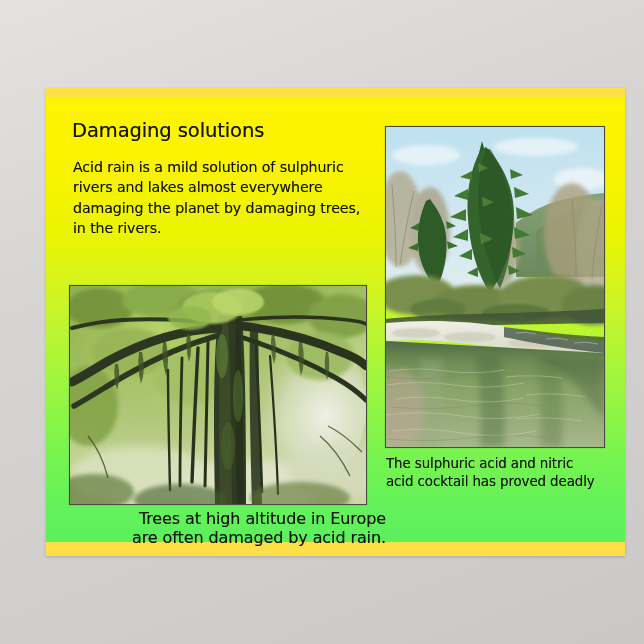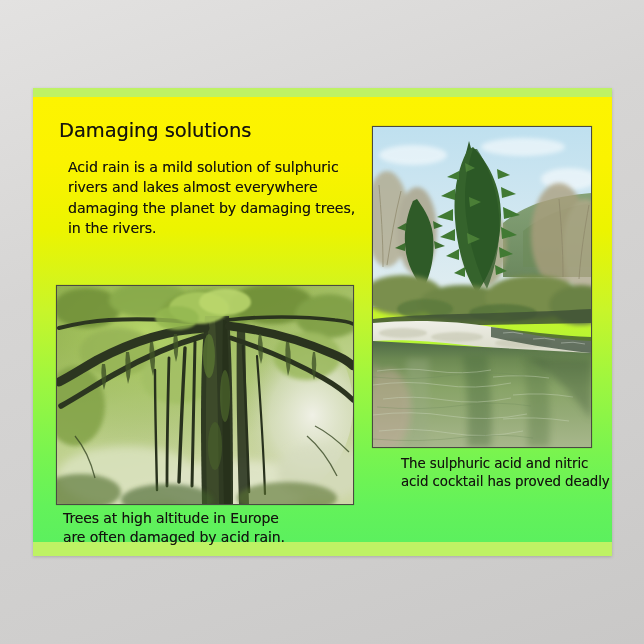--- a/index.html
+++ b/index.html
@@ -26,25 +26,25 @@
     content: "";
     position: absolute;
     inset: 0;
     background: linear-gradient(160deg, #e3e2e1 0%, #d6d5d4 35%, #cfcecd 75%, #c9c8c7 100%);
     pointer-events: none;
   }
 
   
   #poster {
     position: absolute;
-    left: 33px;
+    left: 46px;
     top: 88px;
     width: 579px;
     height: 468px;
-    background: #bef264;
+    background: #fde047;
     box-shadow: 0 1px 3px rgba(0,0,0,0.18);
     overflow: hidden;
   }
 
   
   #poster-inner {
     position: absolute;
     left: 0;
     top: 9px;
     width: 579px;
@@ -80,41 +80,40 @@
 
   #intro {
     left: 27px;
     top: 60px;
     width: 320px;
     font-size: 14.2px;
     line-height: 20.4px;
     font-weight: 400;
     text-shadow: 0 0 0.35px rgba(0,0,0,0.45);
   }
-  #intro .ln { display: block; white-space: nowrap; margin-left: 8px; }
+  #intro .ln { display: block; white-space: nowrap; }
 
   #tree-caption {
     left: 30px;
     top: 412px;
     width: 310px;
-    text-align: left;
-    font-size: 14px;
+    text-align: right;
+    font-size: 16px;
     line-height: 19px;
     text-shadow: 0 0 0.35px rgba(0,0,0,0.45);
   }
   #tree-caption .ln { display: block; white-space: nowrap; }
 
   #river-caption {
     left: 340px;
     top: 358px;
     width: 228px;
     font-size: 13.4px;
     line-height: 18.4px;
     text-shadow: 0 0 0.35px rgba(0,0,0,0.45);
-    margin-left: 28px;
   }
   #river-caption .ln { display: block; white-space: nowrap; }
 
   
   .photo {
     position: absolute;
     overflow: hidden;
     border: 1px solid #4a4a42;
     box-shadow: 0 0 1px rgba(0,0,0,0.35);
   }

